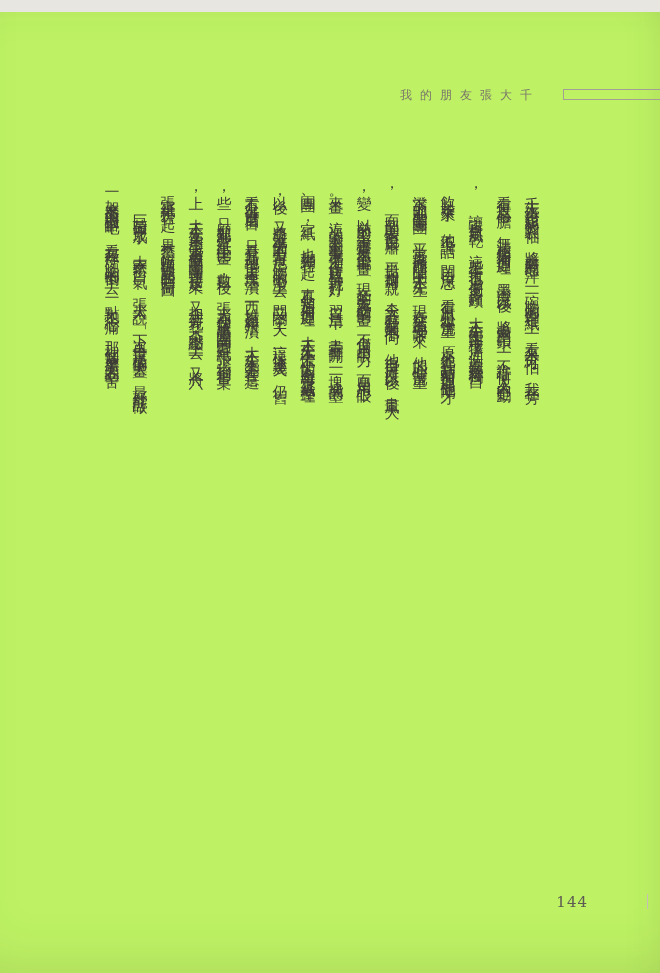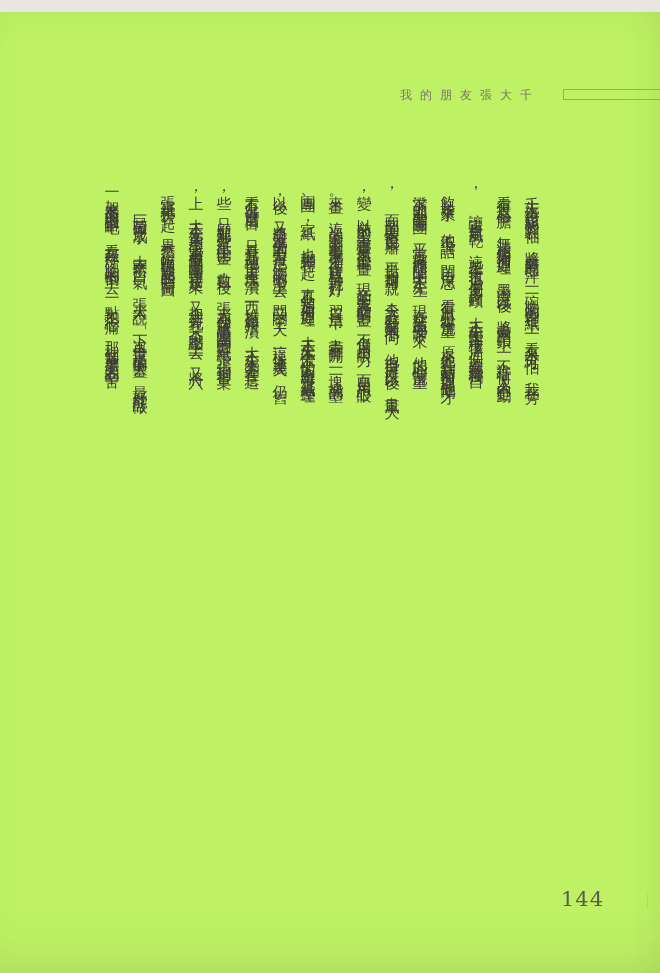--- a/index.html
+++ b/index.html
@@ -56,23 +56,23 @@
   }
   .body-text .col {
     line-height: 28px;
     white-space: nowrap;
     height: 718px;
   }
 
   
   .folio {
     position: absolute;
-    right: 56px;
+    right: 72px;
     bottom: 74px;
-    font-size: 21px;
+    font-size: 15px;
     color: #5d5a53;
     letter-spacing: 1px;
   }
   .folio-rule {
     position: absolute;
     right: 12px;
     bottom: 76px;
     width: 1px;
     height: 15px;
     background: #c6c1b6;

